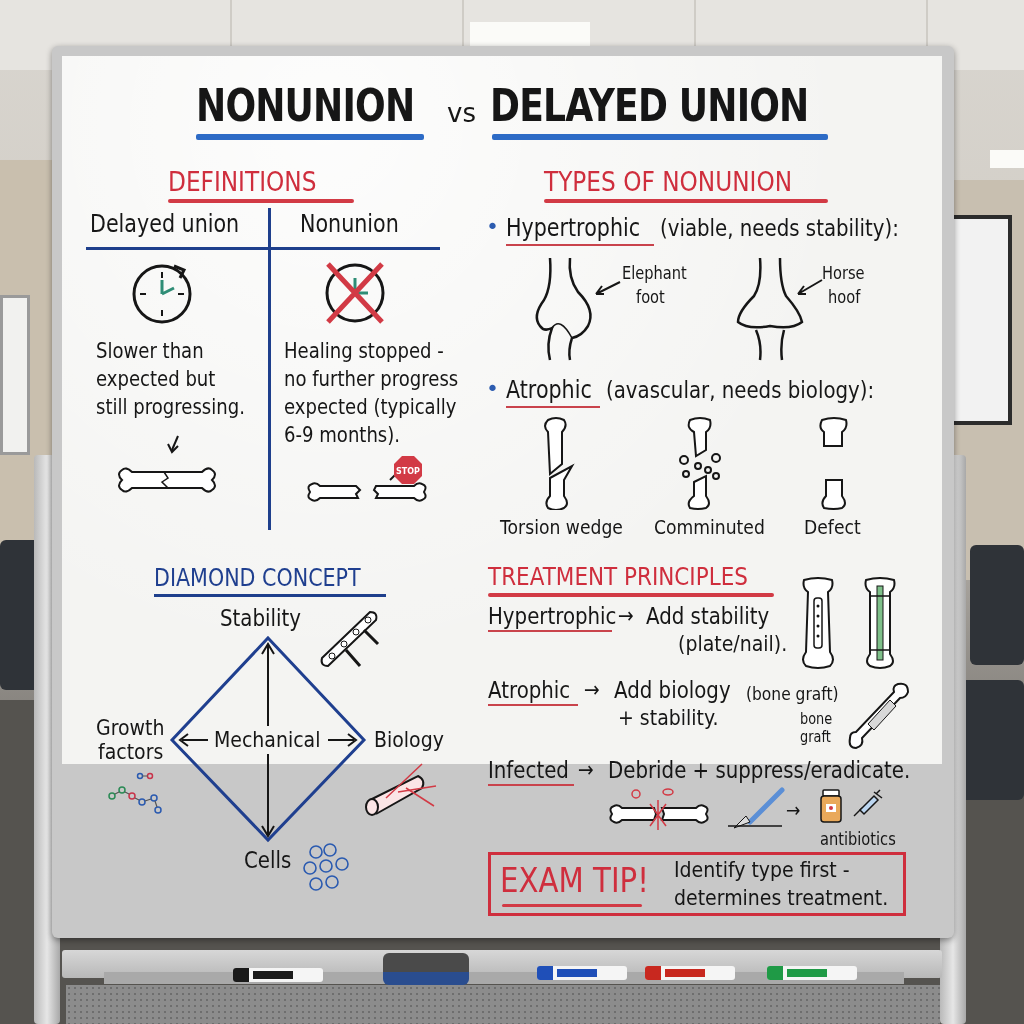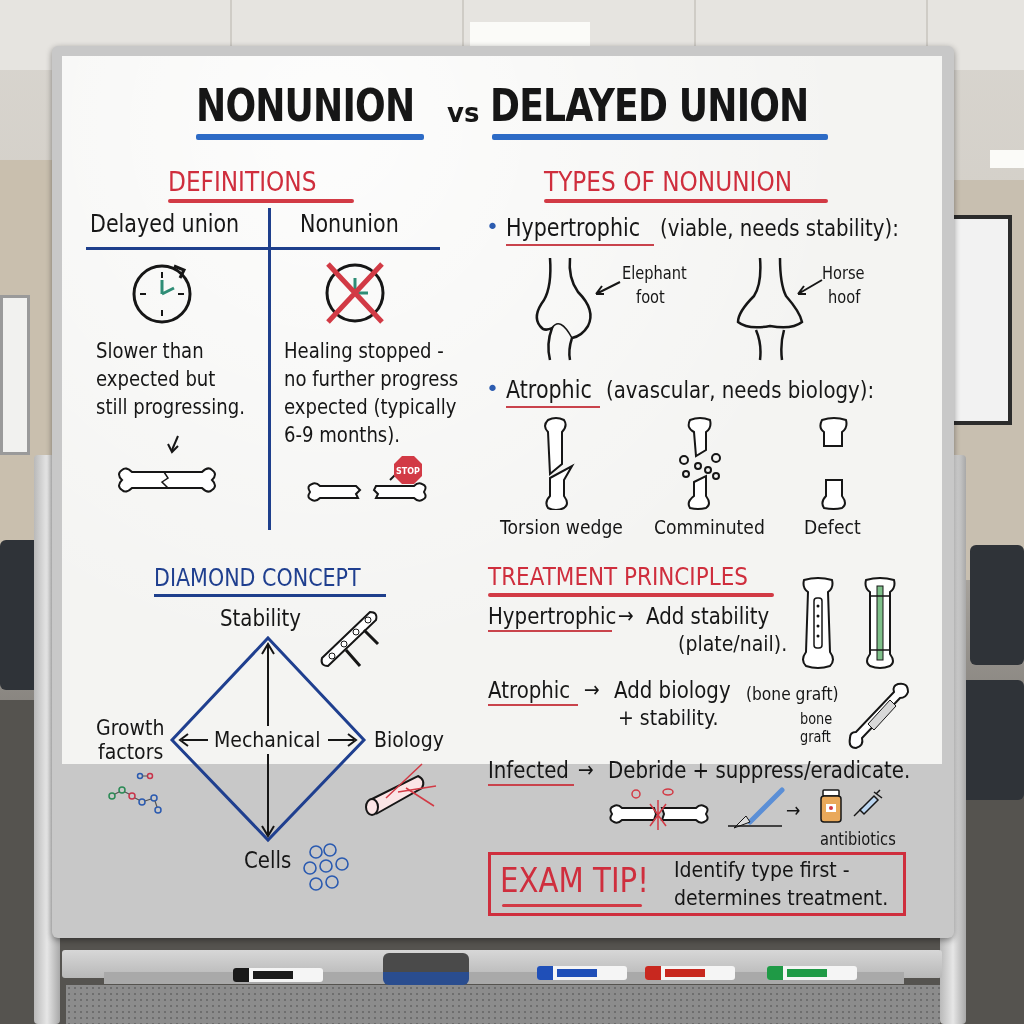--- a/index.html
+++ b/index.html
@@ -22,21 +22,21 @@
   .stand-l, .stand-r { position:absolute; top:455px; width:26px; height:569px; background:linear-gradient(90deg,#b9b9b9,#e6e6e6,#a8a8a8); border-radius:4px; }
   .stand-l { left:34px; } .stand-r { left:940px; }
 
   .board-frame { position:absolute; left:52px; top:46px; width:902px; height:892px; background:#c8c8c8; border-radius:6px;
     box-shadow: 0 2px 6px rgba(0,0,0,.4); }
   .board { position:absolute; left:62px; top:56px; width:880px; height:708px; background:#f4f4f2;
     background-image: radial-gradient(ellipse at 30% 10%, rgba(255,255,255,.8), transparent 60%); }
 
   .hand { font-family: "DejaVu Sans", sans-serif; color:#161616; position:absolute; white-space:nowrap; }
   .title { font-weight:bold; font-size:44px; letter-spacing:-1px; transform:scaleX(.82); transform-origin:left top; }
-  .title-vs { font-size:26px; font-weight:bold; }
+  .title-vs { font-size:26px; font-weight:normal; }
   .ul-blue { position:absolute; height:6px; background:#2d6bc6; border-radius:2px; }
   .ul-red { position:absolute; height:4px; background:#d23a45; border-radius:2px; }
   .ul-navy { position:absolute; height:3px; background:#1e3f8c; }
   .red-h { color:#cf2e3d; font-size:27px; transform:scaleX(.86); transform-origin:left top; }
   .blue-h { color:#1f3f8f; font-size:24px; transform:scaleX(.86); transform-origin:left top; }
   .txt { font-size:21px; transform:scaleX(.86); transform-origin:left top; line-height:28px; }
   .txt-sm { font-size:17px; transform:scaleX(.86); transform-origin:left top; line-height:22px; }
   .rline { position:absolute; height:2px; background:#c9434c; }
   .dot { color:#2d5cb0; font-size:22px; }
 

